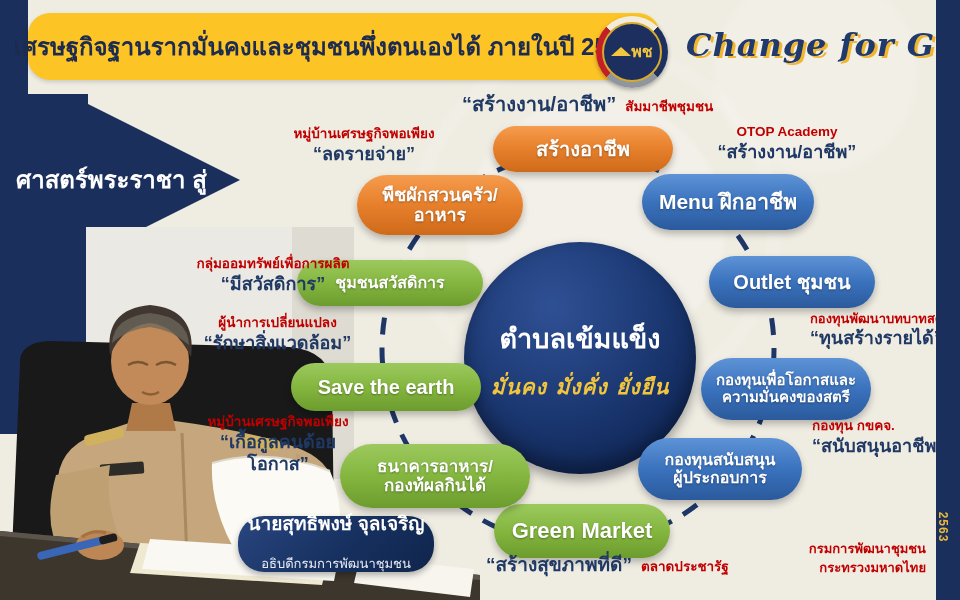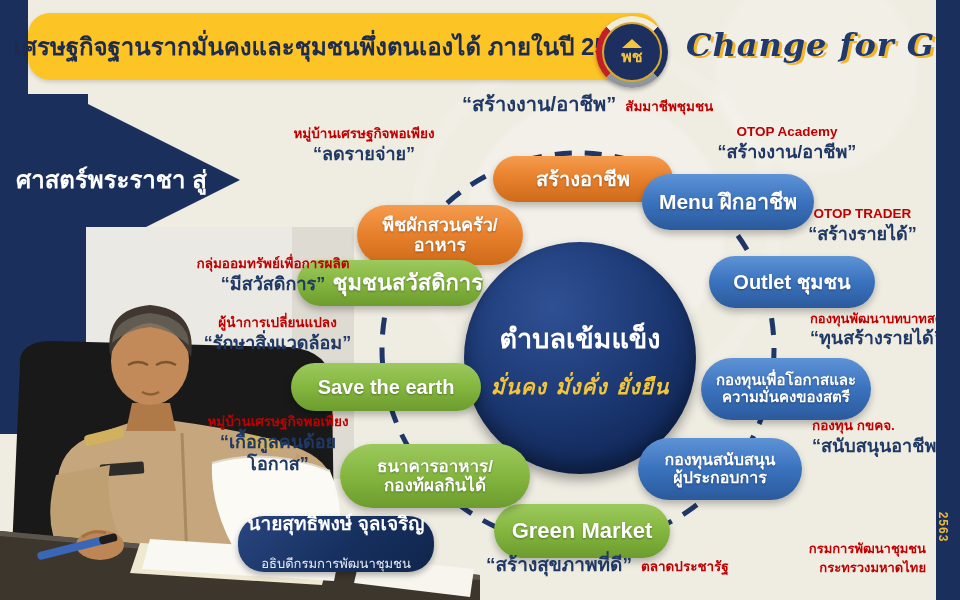--- a/index.html
+++ b/index.html
@@ -18,21 +18,21 @@
     color:#e9b93d;font-size:12px;font-weight:700;letter-spacing:1px;white-space:nowrap;}
   .navy-strip{position:absolute;left:0;top:0;width:28px;height:100px;background:#1b2f5c;z-index:1;}
   .banner{position:absolute;left:28px;top:13px;width:632px;height:67px;background:#fdc426;
     border-radius:22px;display:flex;align-items:center;justify-content:center;z-index:7;
     box-shadow:0 2px 4px rgba(0,0,0,.15);}
   .banner span{color:#1d2b4f;font-weight:700;font-size:24px;white-space:nowrap;padding:0 66px 0 26px;}
   .logo{position:absolute;left:596px;top:16px;width:72px;height:72px;border-radius:50%;z-index:8;
     background:conic-gradient(from 0deg,#f2ecdd 0 45deg,#1c2f5e 45deg 135deg,#8f969c 135deg 225deg,#c22026 225deg 315deg,#f2ecdd 315deg 360deg);
     display:flex;align-items:center;justify-content:center;box-shadow:0 2px 4px rgba(0,0,0,.3);}
   .logo-inner{width:56px;height:56px;border-radius:50%;background:#1c2f5e;border:2px solid #d8a92f;
-    display:flex;flex-direction:column;align-items:center;justify-content:center;color:#f5c63d;}
+    display:flex;flex-direction:row;align-items:center;justify-content:center;color:#f5c63d;}
   .logo-roof{width:0;height:0;border-left:10px solid transparent;border-right:10px solid transparent;
     border-bottom:9px solid #f5c63d;margin-bottom:1px;}
   .logo-inner b{font-size:16px;line-height:1;font-weight:700;}
   .slogan{position:absolute;left:686px;top:26px;width:250px;z-index:7;
     font-family:"DejaVu Serif",serif;font-style:italic;font-weight:700;font-size:32px;
     color:#203a6d;text-shadow:3px 2px 0 #f0b62f;white-space:nowrap;letter-spacing:1px;}
 
   
   .arrow-tail{position:absolute;left:0;top:94px;width:88px;height:340px;background:#1b2f5c;z-index:1;}
   .arrow-head{position:absolute;left:88px;top:104px;width:0;height:0;z-index:1;
@@ -54,33 +54,33 @@
     padding-bottom:26px;box-sizing:border-box;z-index:4;}
   .center-title{color:#fff;font-weight:700;font-size:27px;margin-top:30px;}
   .center-sub{color:#f2c53d;font-family:"DejaVu Serif",serif;font-style:italic;font-weight:700;
     font-size:21px;margin-top:10px;letter-spacing:1px;}
 
   
   .bubble{position:absolute;border-radius:999px;display:flex;align-items:center;justify-content:center;
     color:#fff;font-weight:700;text-align:center;line-height:1.12;z-index:4;
     text-shadow:0 1px 2px rgba(0,0,0,.35);box-shadow:0 4px 7px rgba(0,0,0,.25);}
   .bubble span{white-space:pre-line;}
-  .orange{background:linear-gradient(180deg,#f59c4e 0%,#e8822e 45%,#cf6a1a 100%);margin-top:30px;}
+  .orange{background:linear-gradient(180deg,#f59c4e 0%,#e8822e 45%,#cf6a1a 100%);}
   .blue{background:linear-gradient(180deg,#5e93d6 0%,#3a72bd 50%,#2b5a9c 100%);}
   .green{background:linear-gradient(180deg,#9cc95e 0%,#84b63f 50%,#6c9c2e 100%);}
   .b1{left:493px;top:126px;width:180px;height:46px;font-size:20px;}
   .b2{left:357px;top:175px;width:166px;height:60px;font-size:18px;}
   .b3{left:642px;top:174px;width:172px;height:56px;font-size:21px;}
   .b4{left:709px;top:256px;width:166px;height:52px;font-size:20px;}
   .b5{left:701px;top:358px;width:170px;height:62px;font-size:15px;}
   .b6{left:638px;top:438px;width:164px;height:62px;font-size:16px;}
   .b7{left:494px;top:504px;width:176px;height:54px;font-size:22px;}
   .b8{left:340px;top:444px;width:190px;height:64px;font-size:17px;}
   .b9{left:291px;top:363px;width:190px;height:48px;font-size:20px;}
-  .b10{left:297px;top:260px;width:186px;height:46px;font-size:22px;justify-content:flex-end;}
+  .b10{left:297px;top:260px;width:186px;height:46px;font-size:16px;}
 
   
   .lbl{position:absolute;text-align:center;z-index:5;}
   .red{color:#c00000;font-weight:700;font-size:13.5px;line-height:1.25;}
   .quote{color:#1f3864;font-weight:700;font-size:18px;line-height:1.25;}
   .lbl-row{position:absolute;display:flex;align-items:baseline;gap:9px;z-index:5;white-space:nowrap;}
   .lbl-row .quote{font-size:20px;}
   #lbl-top{left:462px;top:92px;}
   #lbl-market{left:486px;top:553px;justify-content:flex-end;}
   #lbl-market .quote{font-size:19px;}
@@ -222,24 +222,20 @@
     <div class="quote">“เกื้อกูลคนด้อยโอกาส”</div>
   </div>
   <div class="lbl-row" id="lbl-market">
     <span class="quote">“สร้างสุขภาพที่ดี”</span>
     <span class="red">ตลาดประชารัฐ</span>
   </div>
   <div class="lbl" id="lbl-otop-academy">
     <div class="red">OTOP Academy</div>
     <div class="quote">“สร้างงาน/อาชีพ”</div>
   </div>
-  <div class="lbl" id="lbl-otop-trader">
-    <div class="red">OTOP TRADER</div>
-    <div class="quote">“สร้างรายได้”</div>
-  </div>
   <div class="lbl" id="lbl-women-fund">
     <div class="red">กองทุนพัฒนาบทบาทสตรี</div>
     <div class="quote">“ทุนสร้างรายได้”</div>
   </div>
   <div class="lbl" id="lbl-kor-fund">
     <div class="red">กองทุน กขคจ.</div>
     <div class="quote">“สนับสนุนอาชีพ”</div>
   </div>
 
   <div class="name-pill">

